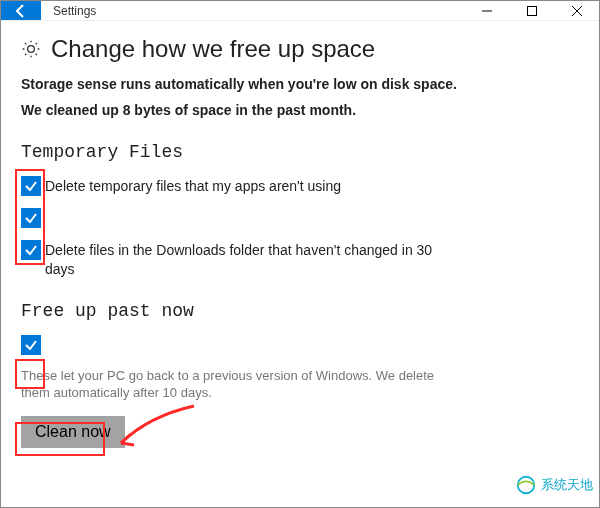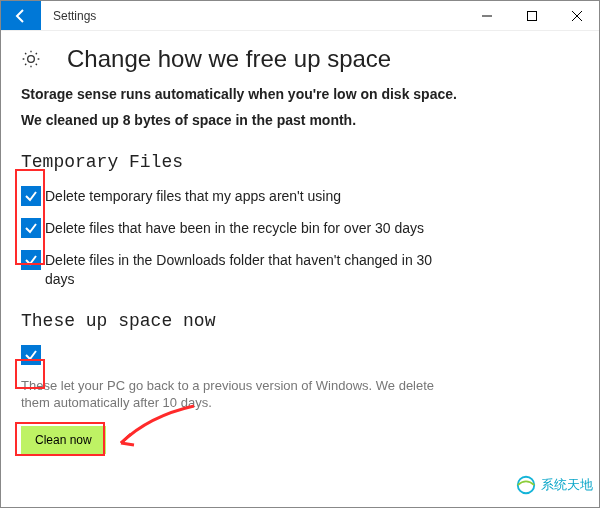--- a/index.html
+++ b/index.html
@@ -9,21 +9,21 @@
     font-size: 14px;
     color: #000;
     background: #fff;
     width: 600px;
     height: 508px;
     overflow: hidden;
     position: relative;
     border: 1px solid #888;
   }
   .titlebar {
-    height: 30px;
+    height: 20px;
     display: flex;
     align-items: stretch;
     border-bottom: 1px solid #eee;
   }
   .back-btn {
     width: 40px;
     background: #0078d7;
     color: #fff;
     display: flex;
     align-items: center;
@@ -46,21 +46,21 @@
     justify-content: center;
     color: #333;
     font-size: 13px;
   }
   .content {
     padding: 14px 20px 20px 20px;
   }
   .heading-row {
     display: flex;
     align-items: center;
-    gap: 26px;
+    gap: 10px;
     margin-bottom: 12px;
   }
   .gear {
     width: 20px;
     height: 20px;
     color: #333;
     flex: 0 0 auto;
   }
   h1 {
     font-weight: 400;
@@ -109,24 +109,24 @@
   }
   .subtext {
     color: #777;
     font-size: 13px;
     line-height: 1.35;
     max-width: 420px;
     margin: 6px 0 14px 0;
   }
   .btn {
     display: inline-block;
-    background: #bef264;
+    background: #a3a3a3;
     border: none;
     padding: 7px 14px;
-    font-size: 12px;
+    font-size: 16px;
     color: #000;
     font-family: inherit;
   }
   
   .hl {
     position: absolute;
     border: 2px solid #ff2a2a;
     pointer-events: none;
   }
   .hl1 { left: 14px; top: 168px; width: 30px; height: 96px; }
@@ -203,33 +203,32 @@
     </div>
     <div class="option-label">Delete temporary files that my apps aren't using</div>
   </div>
 
   <div class="option">
     <div class="checkbox">
       <svg width="14" height="14" viewBox="0 0 14 14">
           <path d="M2 7 L6 11 L12 3" stroke="#fff" stroke-width="2" fill="none"></path>
         </svg>
     </div>
-    <div class="option-label">Delete files that have been in the recycle bin for over 30 days</div>
   </div>
 
   <div class="option">
     <div class="checkbox">
       <svg width="14" height="14" viewBox="0 0 14 14">
           <path d="M2 7 L6 11 L12 3" stroke="#fff" stroke-width="2" fill="none"></path>
         </svg>
     </div>
     <div class="option-label">Delete files in the Downloads folder that haven't changed in 30 days</div>
   </div>
 
-  <h2>These up space now</h2>
+  <h2>Free up past now</h2>
 
 
   <div class="option" style="margin-top:12px">
     <div class="checkbox">
       <svg width="14" height="14" viewBox="0 0 14 14">
           <path d="M2 7 L6 11 L12 3" stroke="#fff" stroke-width="2" fill="none"></path>
         </svg>
     </div>
   </div>
 

